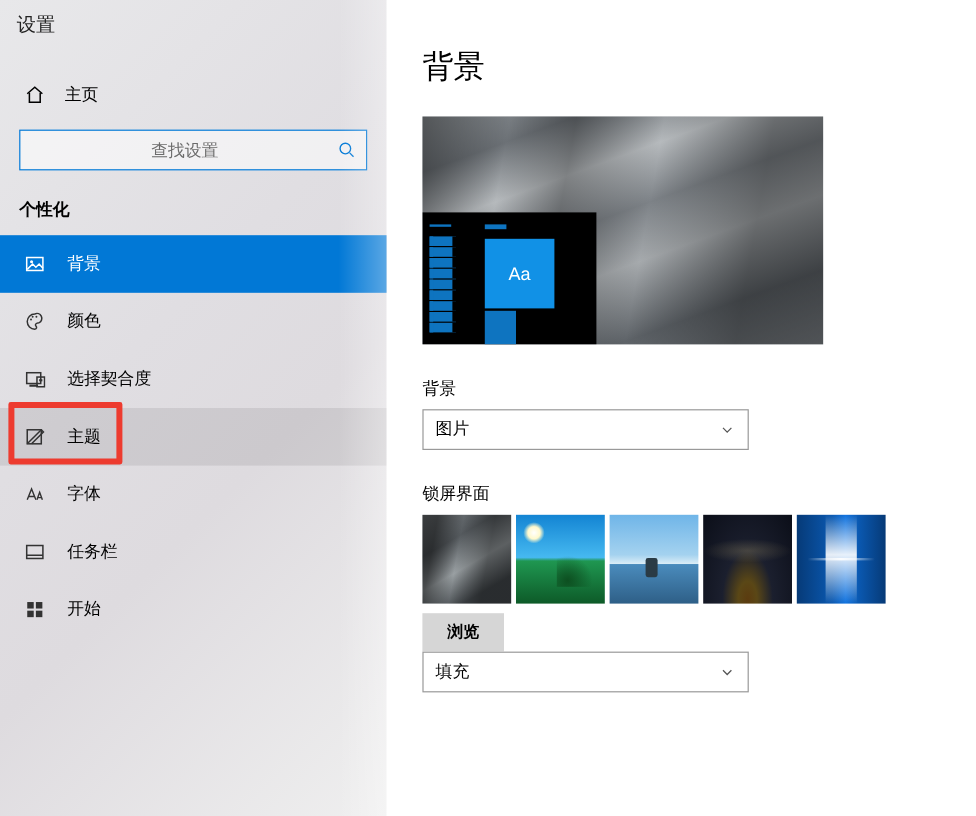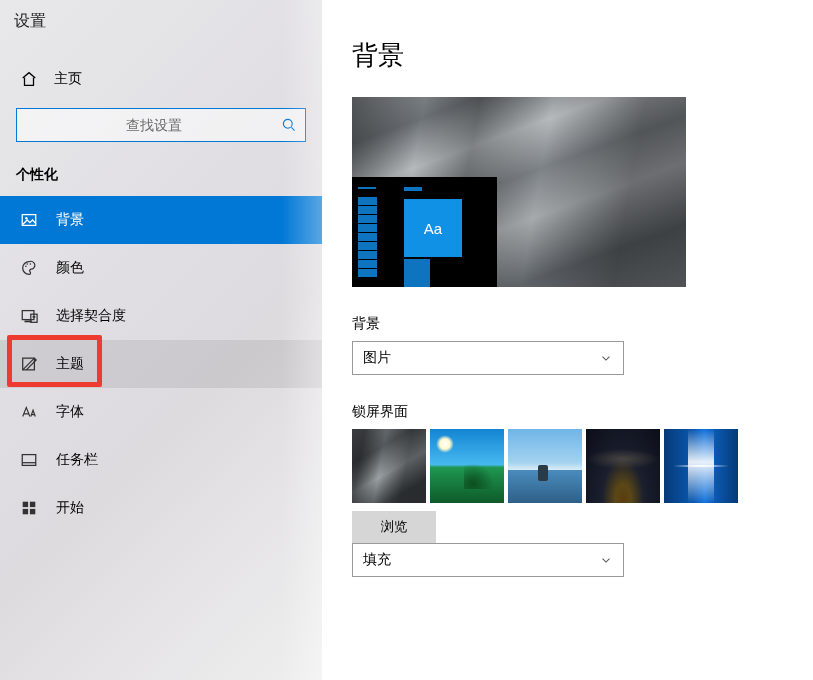--- a/index.html
+++ b/index.html
@@ -136,22 +136,22 @@
   .t3::after{ content:""; position:absolute; left:30px; bottom:22px; width:10px; height:16px; background:#2a3b45; border-radius:2px;}
   .t4 { background: radial-gradient(ellipse at 50% 95%, #5b3b0f 0%, #5a4716 15%, #1b1f2e 40%, #0b0e18 100%); }
   .t4::after{ content:""; position:absolute; left:0; right:0; top:20px; height:20px; background:radial-gradient(ellipse at 50% 50%, rgba(200,180,120,0.25) 0%, rgba(0,0,0,0) 70%);}
   .t5 { background: linear-gradient(to right,#063a77 0%, #0a58b0 40%, #0f72df 55%, #0a58b0 70%, #063a77 100%); position:relative;}
   .t5::before{ content:""; position:absolute; left:50%; top:0; bottom:0; width:26px; transform:translateX(-50%);
     background: linear-gradient(to bottom, rgba(255,255,255,0) 0%, rgba(255,255,255,0.9) 45%, rgba(255,255,255,0) 100%);}
   .t5::after{ content:""; position:absolute; left:50%; top:50%; width:56px; height:2px; transform:translate(-50%,-50%);
     background: linear-gradient(to right, rgba(255,255,255,0), rgba(255,255,255,0.9), rgba(255,255,255,0));}
 
   .browse-btn{
-    width:84px; height:32px; margin-top:8px; background:#d6d6d6; border:none;
-    display:flex; align-items:center; justify-content:center; cursor:pointer;
+    width:68px; height:32px; margin-top:8px; background:#d6d6d6; border:none;
+    display:flex; align-items:center; justify-content:center; cursor:pointer;font-weight:bold;
   }
 
   svg { display:block; }
 </style>
 </head>
 <body>
 
 <div class="sidebar">
   <div class="win-title">设置</div>
 

